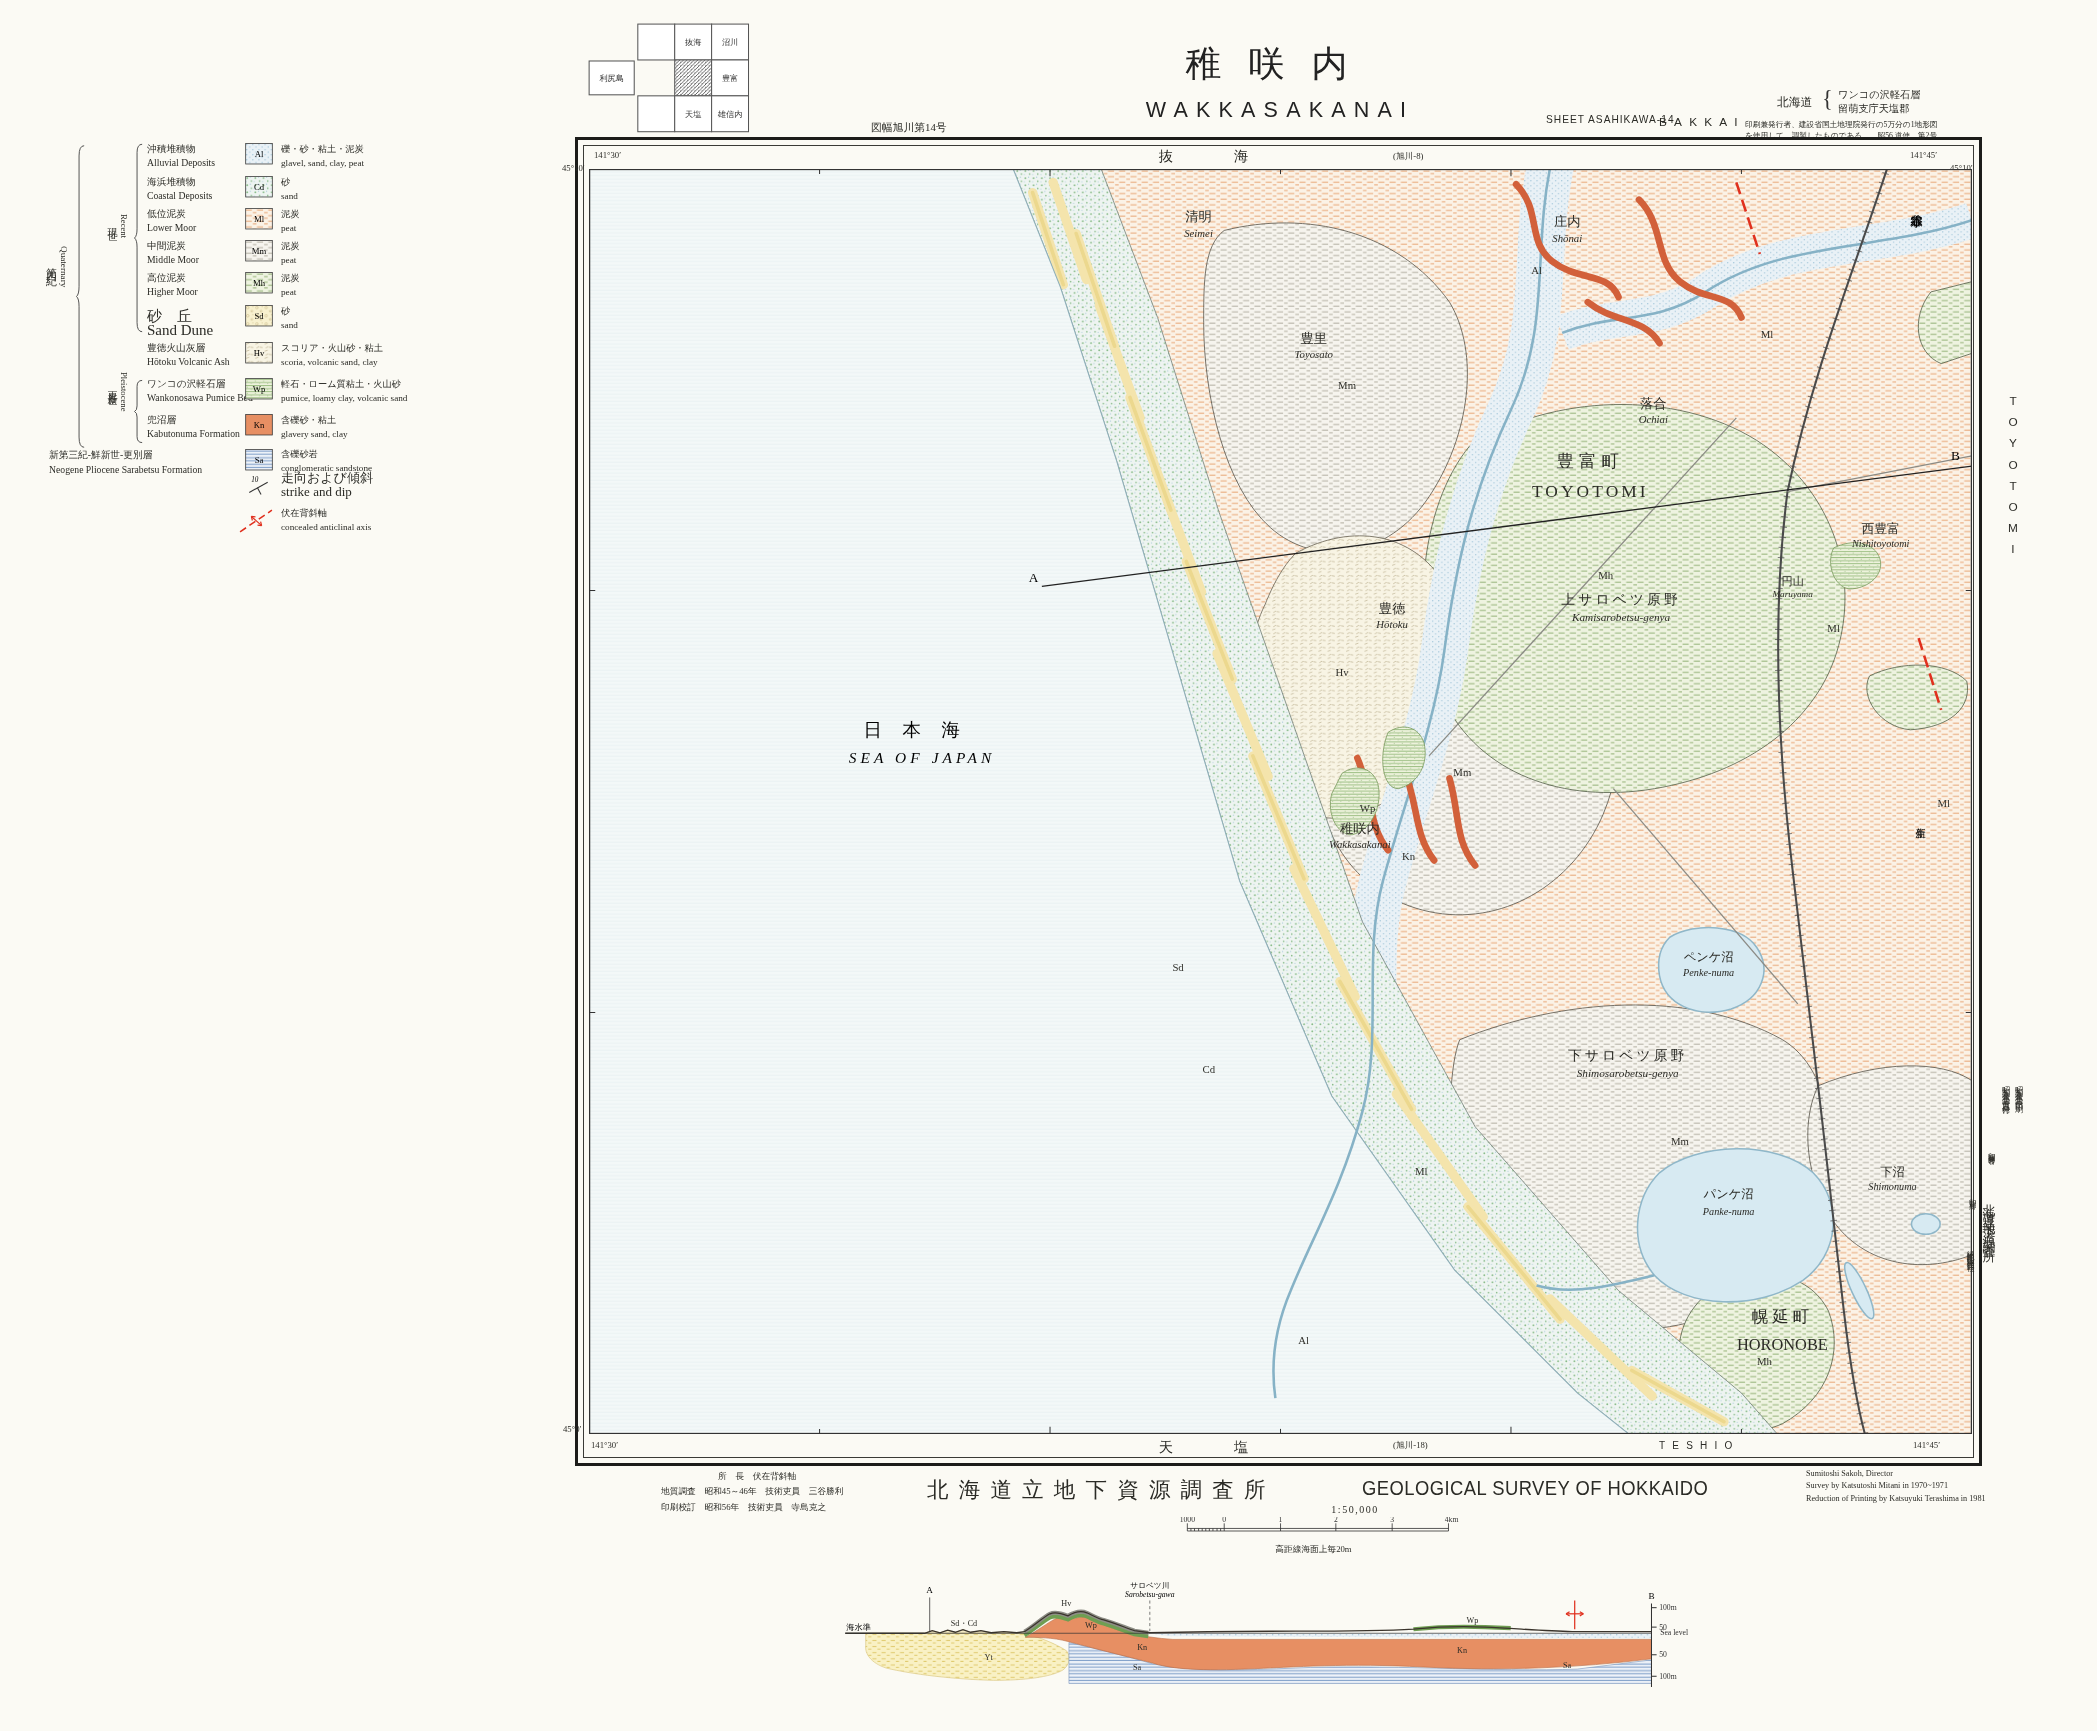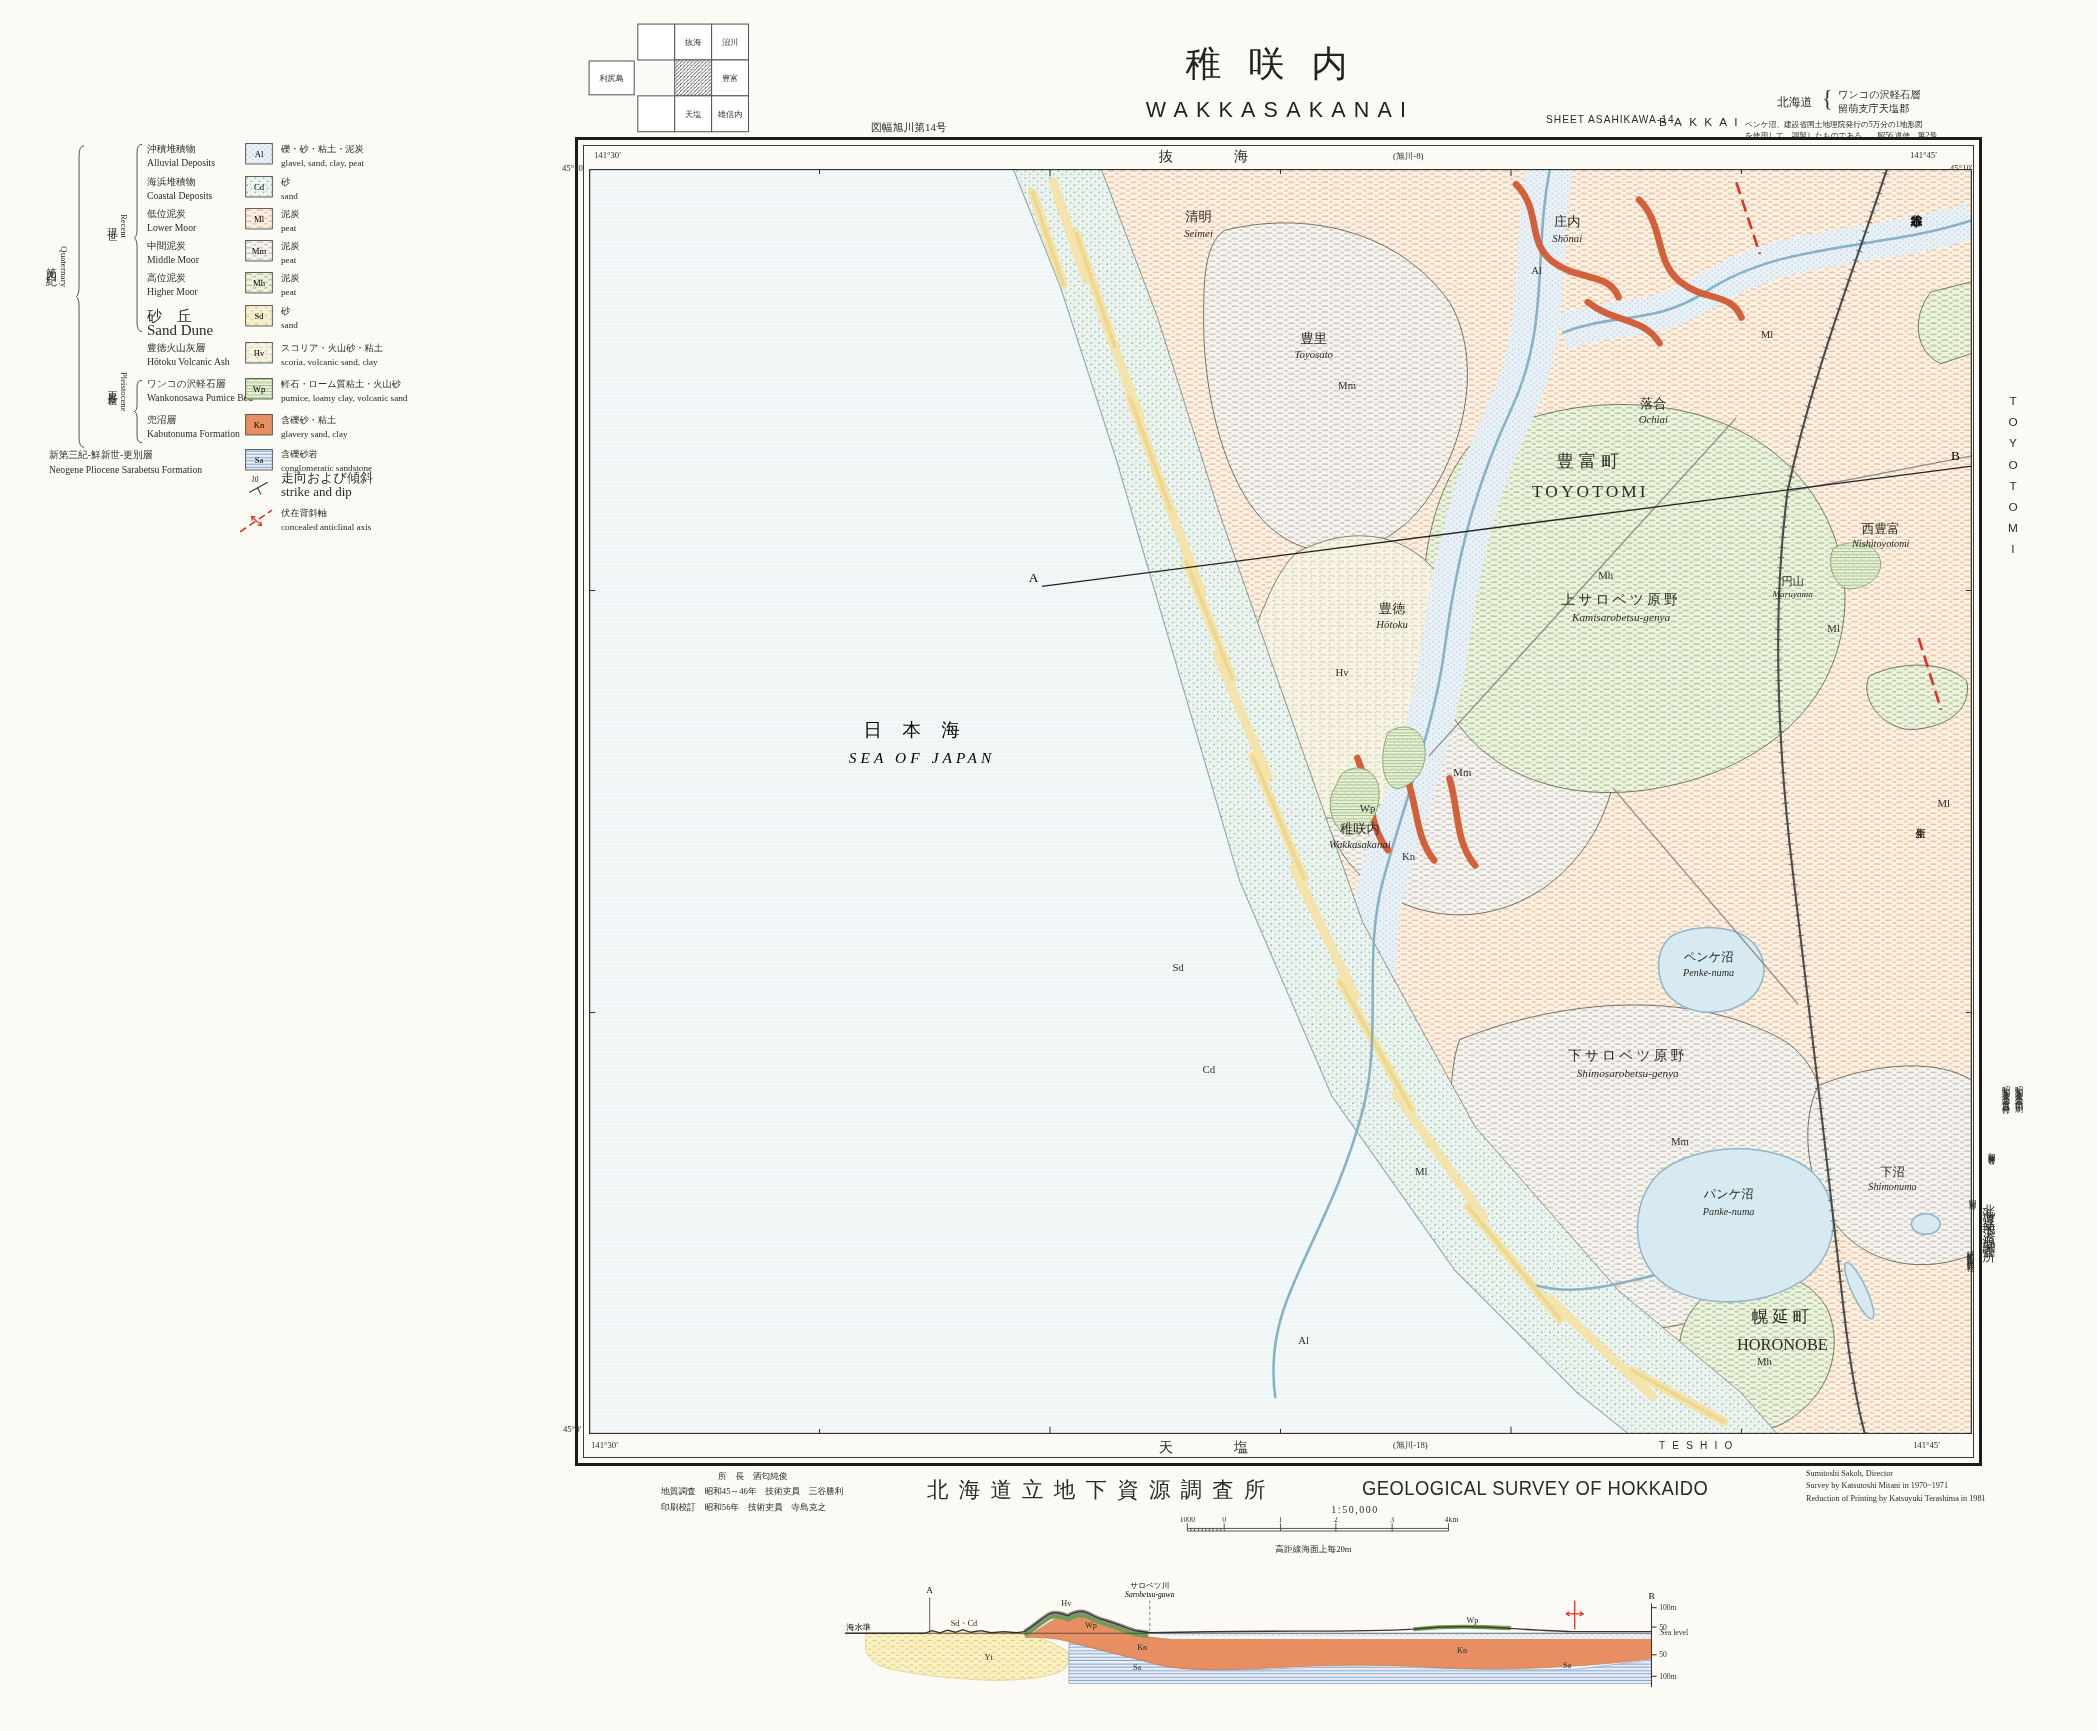--- a/index.html
+++ b/index.html
@@ -110,21 +110,21 @@
   <div class="abs sans" style="left:1116px;top:98px;width:328px;font-size:21.5px;letter-spacing:8.2px;text-align:center;color:#222">WAKKASAKANAI</div>
   <div class="abs" style="left:871px;top:121px;font-size:10.8px">図幅旭川第14号</div>
   <div class="abs sans" style="left:1546px;top:114px;font-size:10.2px;letter-spacing:1px">SHEET ASAHIKAWA-14</div>
 
   <div class="abs" style="left:1777px;top:95px;font-size:11.8px">北海道</div>
   <div class="abs" style="left:1822px;top:86px;font-size:22.5px;color:#333">{</div>
   <div class="abs" style="left:1838px;top:88px;font-size:10.2px;line-height:14.3px">
     <div>ワンコの沢軽石層</div>
     <div>留萌支庁天塩郡</div>
   </div>
-  <div class="abs" style="left:1745px;top:120px;font-size:7.7px">ペンケ沼、建設省国土地理院発行の5万分の1地形図</div>
+  <div class="abs" style="left:1745px;top:120px;font-size:7.7px">印刷兼発行者、建設省国土地理院発行の5万分の1地形図</div>
   <div class="abs" style="left:1745px;top:131px;font-size:7.7px">を使用して、調製したものである。　昭56 道使、第2号</div>
 
   <div>
 
     <div class="abs vjp" style="left:45px;top:259px;font-size:10.8px;letter-spacing:4.1px">第四紀</div>
     <div class="abs" style="left:59px;top:246px;writing-mode:vertical-rl;font-size:9.2px">Quaternary</div>
     <svg class="abs" style="left:76px;top:144px" width="10.2" height="305" viewBox="0 0 20 596">
         <path d="M16 2 Q6 2 6 22 L6 278 Q6 294 1 298 Q6 302 6 318 L6 574 Q6 594 16 594" fill="none" stroke="#444" stroke-width="1.8"></path>
       </svg>
     <div class="abs vjp" style="left:105px;top:220px;font-size:10.2px;letter-spacing:3.1px">現世</div>
@@ -486,21 +486,21 @@
       <text x="1210" y="1765">Cd</text>
       <text x="1625" y="1965">Ml</text>
       <text x="2130" y="1905">Mm</text>
       <text x="2295" y="2335">Mh</text>
       <text x="1395" y="2295">Al</text>
       <text x="2645" y="1245">Ml</text>
     </g>
   </svg>
 
   <div class="abs" style="left:661px;top:1469px;font-size:8.7px;line-height:15.4px">
-    <div style="padding-left:57px">所　長　酒匂純俊</div>
+    <div style="padding-left:57px">所　長　伏在背斜軸</div>
     <div>地質調査　昭和45～46年　技術吏員　三谷勝利</div>
     <div>印刷校訂　昭和56年　技術吏員　寺島克之</div>
   </div>
   <div class="abs" style="left:927px;top:1475px;font-size:21.5px;letter-spacing:10.2px">北海道立地下資源調査所</div>
   <div class="abs sans" style="left:1362px;top:1477px;font-size:20px;letter-spacing:0.5px;transform:scaleX(0.92);transform-origin:left">GEOLOGICAL SURVEY OF HOKKAIDO</div>
   <div class="abs" style="left:1806px;top:1468px;font-size:8.2px;line-height:12.3px">
     <div>Sumitoshi Sakoh, Director</div>
     <div>Survey by Katsutoshi Mitani in 1970~1971</div>
     <div>Reduction of Printing by Katsuyuki Terashima in 1981</div>
   </div>

